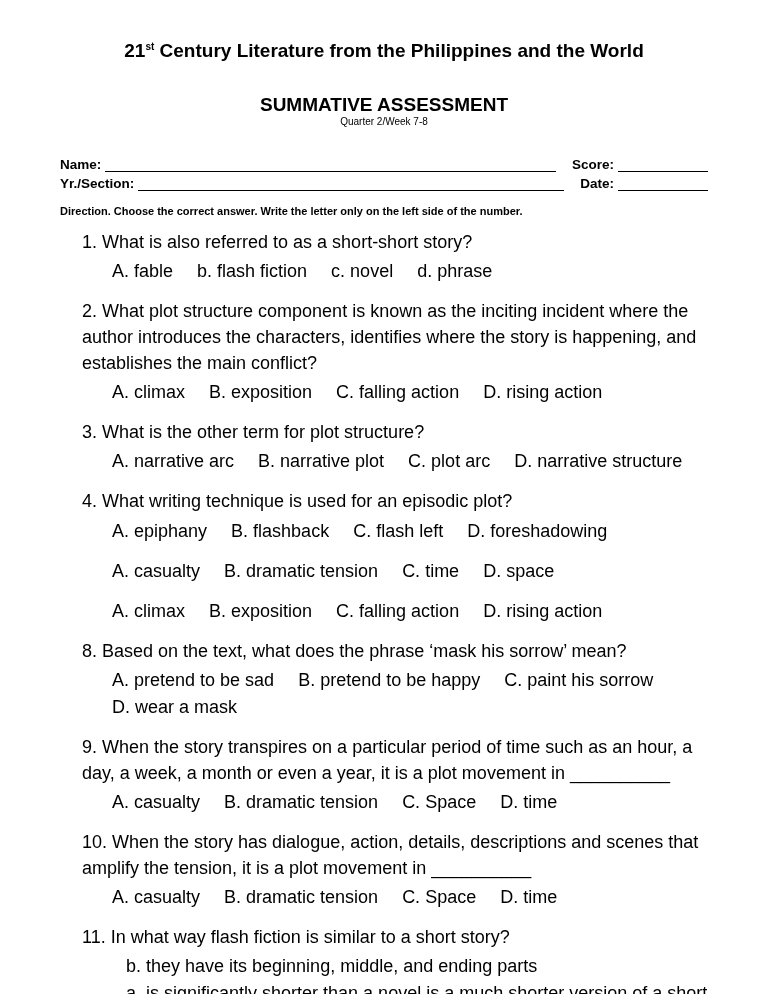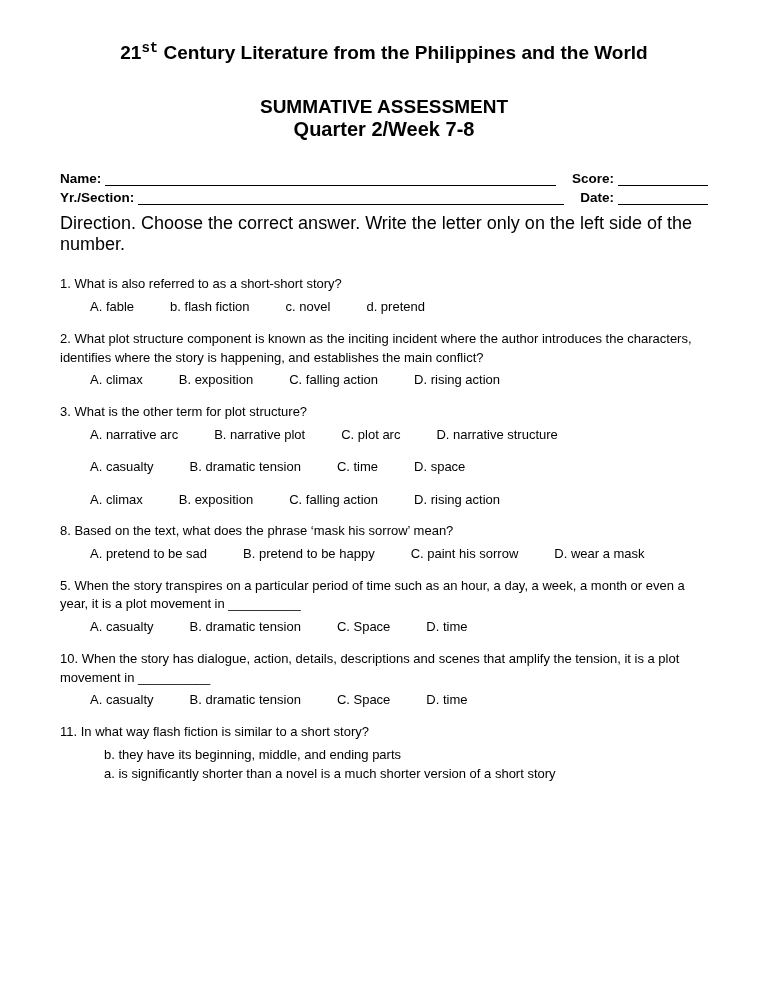--- a/index.html
+++ b/index.html
@@ -24,29 +24,28 @@
       font-size: 19px;
       font-weight: bold;
     }
     .header .title-sub {
       font-size: 19px;
       font-weight: bold;
       text-transform: uppercase;
       margin-top: 32px;
     }
     .header .title-quarter {
-      font-size: 20px;
-      font-weight: bold;
+      font-size: 10px;
+      font-weight: normal;
     }
     sup {
-      font-size: 14px;
-      font-family: Liberation Mono, monospace;
+      font-size: 10px;
     }
     .fields {
-      margin-bottom: 8px;
+      margin-bottom: 14px;
     }
     .field-row {
       display: flex;
       align-items: flex-end;
       margin-bottom: 4px;
       font-size: 13.5px;
     }
     .field-label {
       font-weight: bold;
       margin-right: 4px;
@@ -61,36 +60,38 @@
     .field-score-label {
       font-weight: bold;
       margin-right: 4px;
       white-space: nowrap;
     }
     .field-score-line {
       border-bottom: 1px solid #000;
       width: 90px;
     }
     .direction {
-      margin-bottom: 20px;
-      font-size: 18px;
+      margin-bottom: 12px;
+      font-size: 11px;
+      font-weight: bold;
     }
     .question-block {
       margin-bottom: 13px;
-      font-size: 13px;
+      font-size: 18px;
+      margin-left: 22px;
     }
     .question-text {
       margin-bottom: 3px;
       line-height: 1.45;
     }
     .choices {
       padding-left: 30px;
       display: flex;
       flex-wrap: wrap;
-      gap: 0 36px;
+      gap: 0 24px;
       line-height: 1.5;
       align-items: flex-end;
     }
     .choice {
       white-space: nowrap;
     }
     .sub-list {
       padding-left: 44px;
       margin-top: 2px;
     }
@@ -127,21 +128,21 @@
 
 <div class="direction">Direction. Choose the correct answer. Write the letter only on the left side of the number.</div>
 
 <div id="questions-container">
     <div class="question-block">
       <div class="question-text">1. What is also referred to as a short-short story?</div>
       <div class="choices">
         <span class="choice">A. fable</span>
         <span class="choice">b. flash fiction</span>
         <span class="choice">c. novel</span>
-        <span class="choice">d. pretend</span>
+        <span class="choice">d. phrase</span>
       </div>
     </div>
     <div class="question-block">
       <div class="question-text">2. What plot structure component is known as the inciting incident where the author introduces the characters, identifies where the story is happening, and establishes the main conflict?</div>
       <div class="choices">
         <span class="choice">A. climax</span>
         <span class="choice">B. exposition</span>
         <span class="choice">C. falling action</span>
         <span class="choice">D. rising action</span>
       </div>
@@ -149,20 +150,29 @@
     <div class="question-block">
       <div class="question-text">3. What is the other term for plot structure?</div>
       <div class="choices">
         <span class="choice">A. narrative arc</span>
         <span class="choice">B. narrative plot</span>
         <span class="choice">C. plot arc</span>
         <span class="choice">D. narrative structure</span>
       </div>
     </div>
     <div class="question-block">
+      <div class="question-text">4. What writing technique is used for an episodic plot?</div>
+      <div class="choices">
+        <span class="choice">A. epiphany</span>
+        <span class="choice">B. flashback</span>
+        <span class="choice">C. flash left</span>
+        <span class="choice">D. foreshadowing</span>
+      </div>
+    </div>
+    <div class="question-block">
       <div class="choices">
         <span class="choice">A. casualty</span>
         <span class="choice">B. dramatic tension</span>
         <span class="choice">C. time</span>
         <span class="choice">D. space</span>
       </div>
     </div>
     <div class="question-block">
       <div class="choices">
         <span class="choice">A. climax</span>
@@ -174,21 +184,21 @@
     <div class="question-block">
       <div class="question-text">8. Based on the text, what does the phrase ‘mask his sorrow’ mean?</div>
       <div class="choices">
         <span class="choice">A. pretend to be sad</span>
         <span class="choice">B. pretend to be happy</span>
         <span class="choice">C. paint his sorrow</span>
         <span class="choice">D. wear a mask</span>
       </div>
     </div>
     <div class="question-block">
-      <div class="question-text">5. When the story transpires on a particular period of time such as an hour, a day, a week, a month or even a year, it is a plot movement in __________</div>
+      <div class="question-text">9. When the story transpires on a particular period of time such as an hour, a day, a week, a month or even a year, it is a plot movement in __________</div>
       <div class="choices">
         <span class="choice">A. casualty</span>
         <span class="choice">B. dramatic tension</span>
         <span class="choice">C. Space</span>
         <span class="choice">D. time</span>
       </div>
     </div>
     <div class="question-block">
       <div class="question-text">10. When the story has dialogue, action, details, descriptions and scenes that amplify the tension, it is a plot movement in __________</div>
       <div class="choices">

